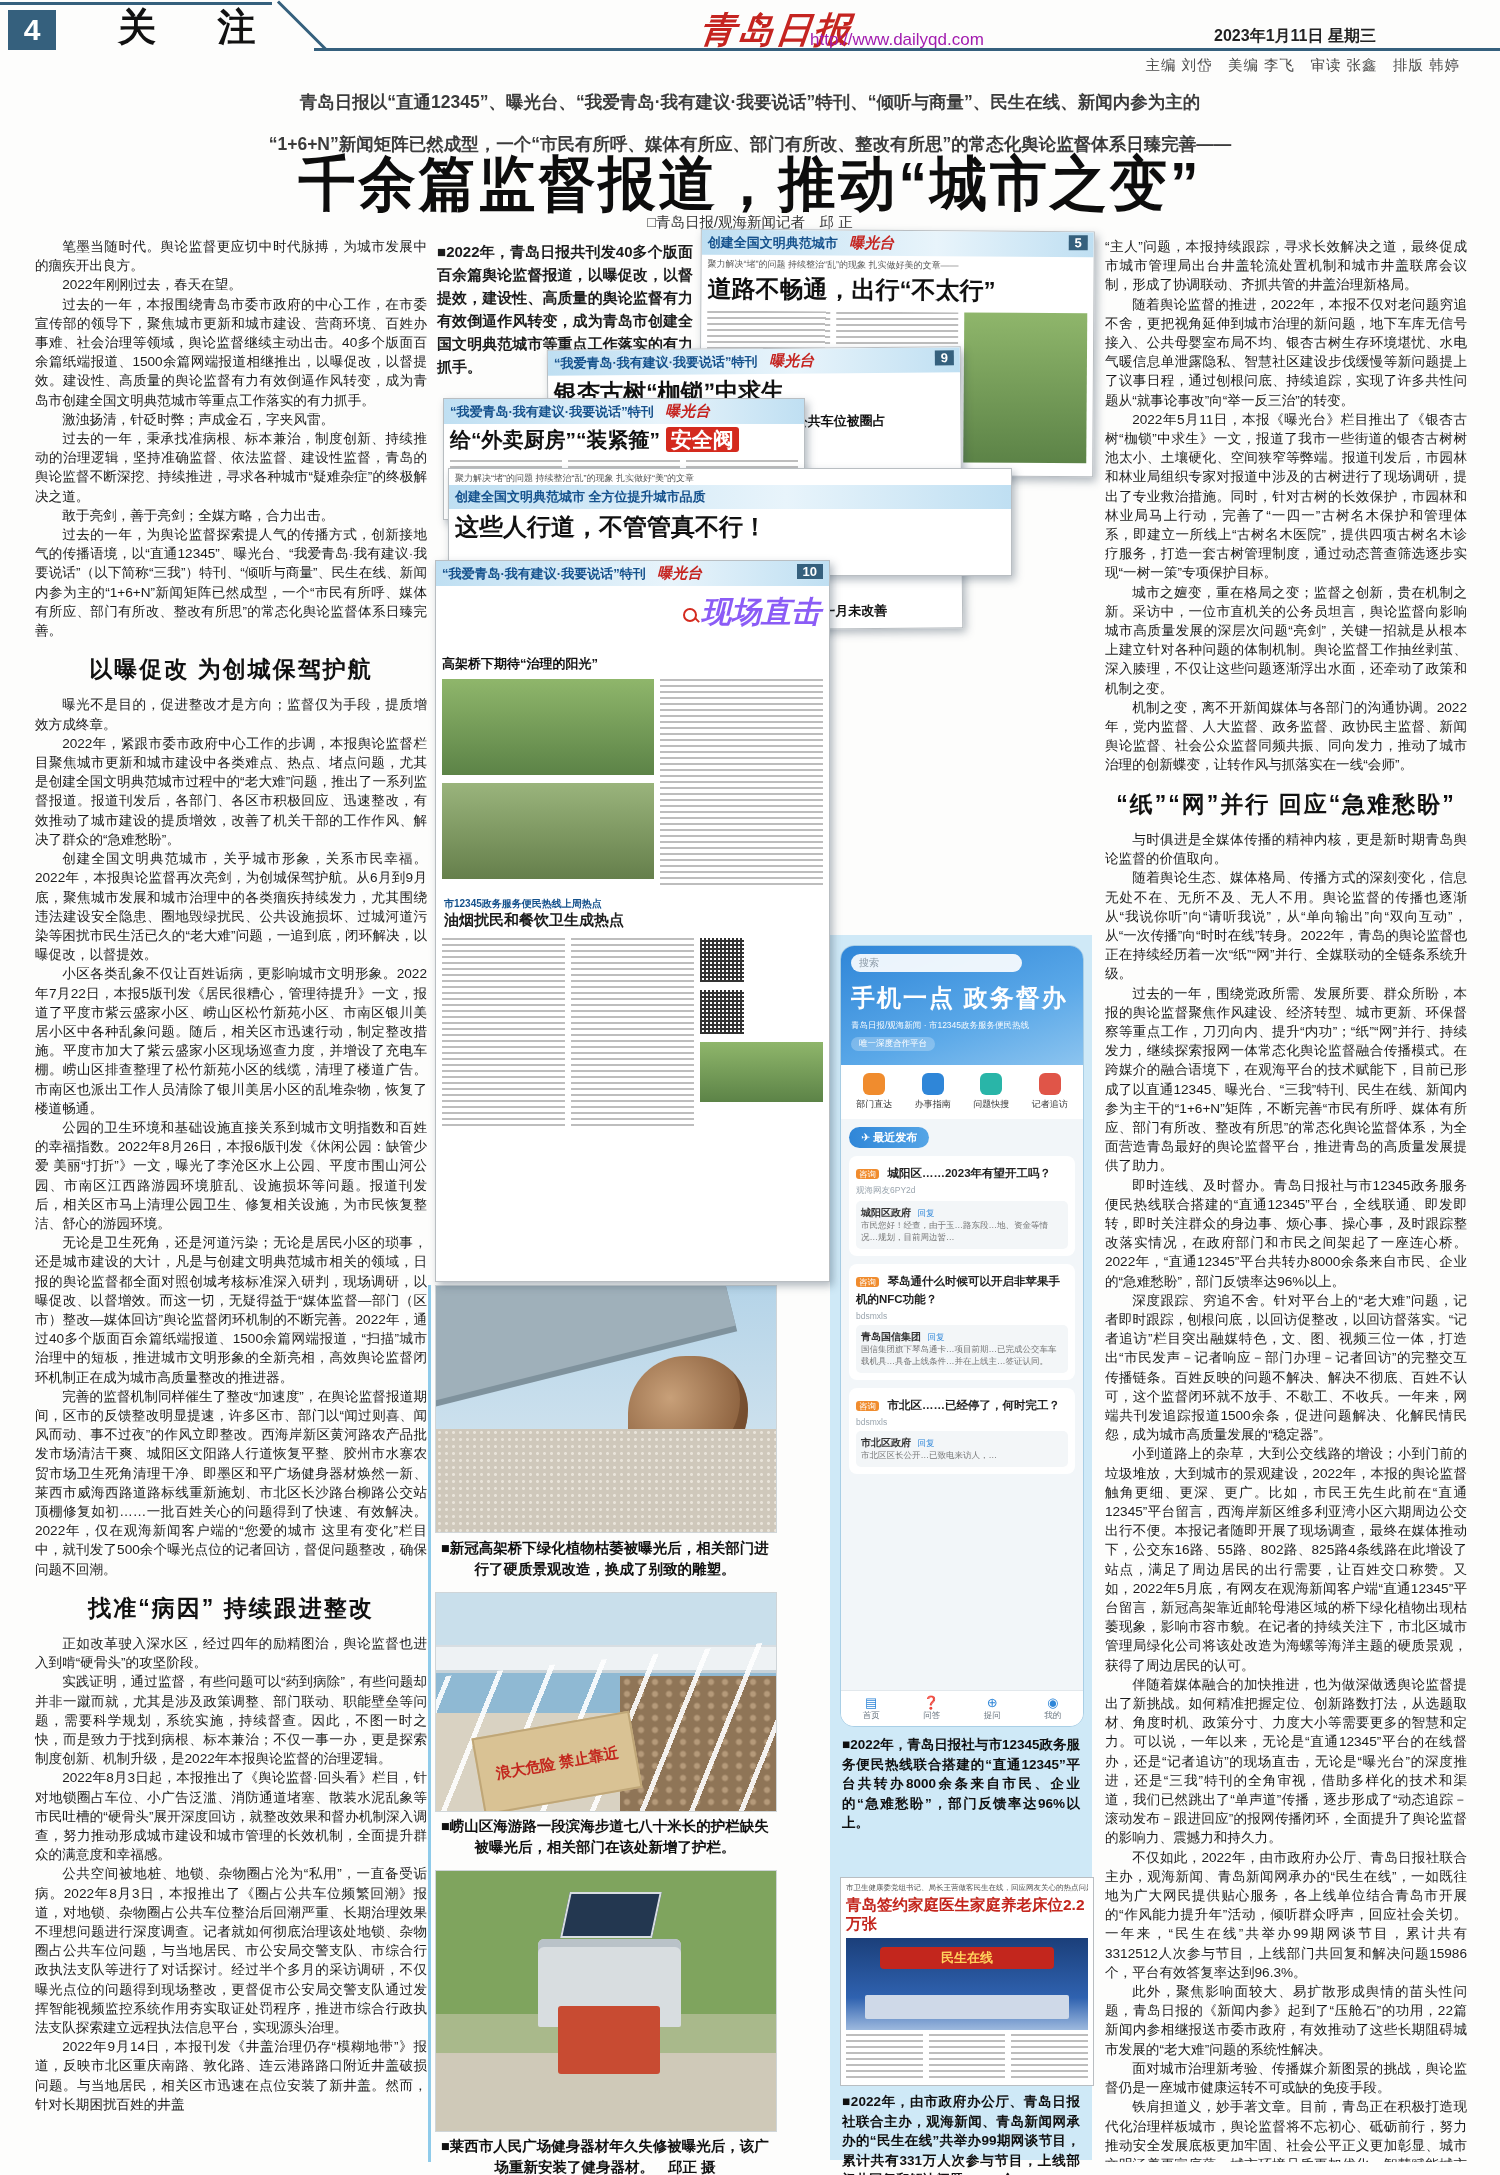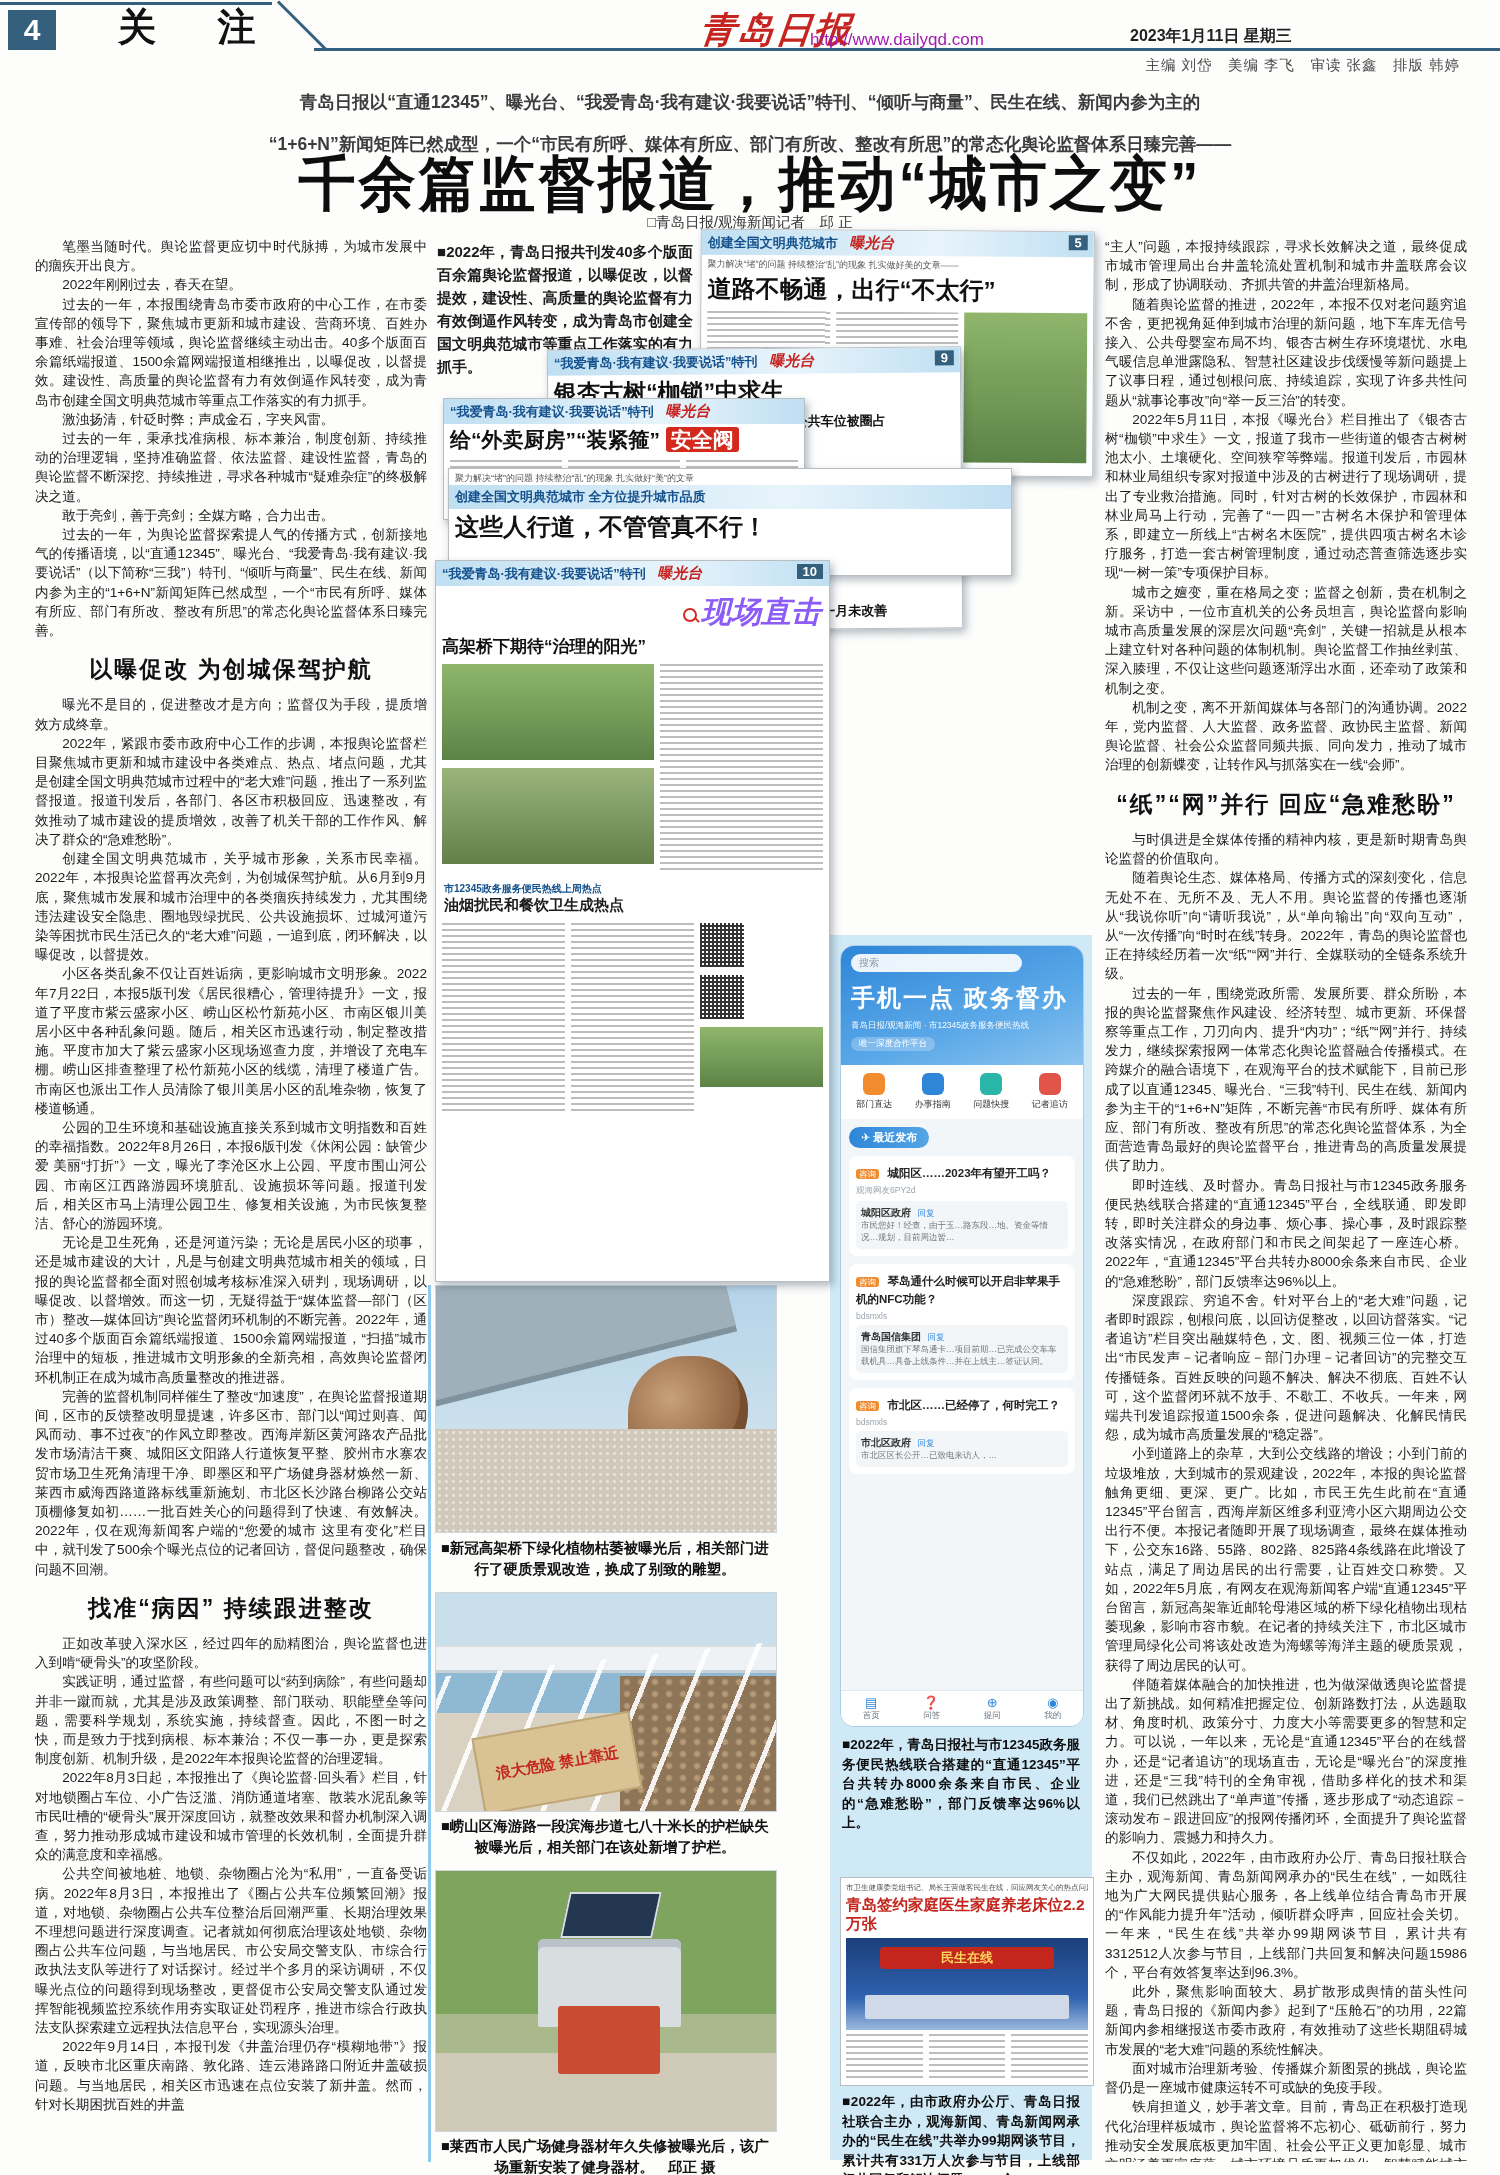--- a/index.html
+++ b/index.html
@@ -7,21 +7,21 @@
          font-family:"Liberation Sans","DejaVu Sans",sans-serif;color:#1c1c1c;}
   .abs{position:absolute;}
   
   .hd-line{background:#35607d;}
   #pagenum{left:8px;top:10px;width:48px;height:40px;background:#35607d;color:#fff;
            font-size:30px;font-weight:bold;text-align:center;line-height:40px;}
   #section{left:118px;top:2px;font-size:38px;font-weight:900;letter-spacing:26px;color:#111;font-family:Liberation Serif, serif;}
   #masthead{left:700px;top:6px;font-size:36px;font-weight:900;color:#c52420;
             font-style:italic;transform:skewX(-6deg);letter-spacing:2px;}
   #url{left:810px;top:30px;font-size:17px;color:#a21caf;}
-  #date{left:1130px;top:26px;width:330px;text-align:left;font-size:16px;font-weight:bold;color:#222;}
+  #date{left:1130px;top:26px;width:330px;text-align:center;font-size:16px;font-weight:bold;color:#222;}
   #editors{left:900px;top:56px;width:560px;text-align:right;font-size:14.5px;color:#4a4a4a;letter-spacing:1px;}
   
   .kick{left:50px;width:1400px;text-align:center;font-size:17.5px;font-weight:600;color:#3c3c3c;}
   #headline{left:0;top:146px;width:1500px;text-align:center;font-size:57px;font-weight:900;
             color:#0d0d0d;letter-spacing:3px;transform:scaleY(1.04);}
   #byline{left:0;top:213px;width:1500px;text-align:center;font-size:14.5px;color:#333;}
   
   .tcol{font-size:13.6px;line-height:19.2px;text-align:justify;overflow:hidden;}
   .col-p{text-indent:2em;}
   .col-p.nofirst{text-indent:0;}
@@ -246,21 +246,21 @@
     <div class="head" style="font-size:24px">这些人行道，不管管真不行！</div>
   </div>
 
   <div class="clip" style="left:435px;top:560px;width:393px;height:720px;z-index:5">
     <div class="banner">
       <span class="pgno">10</span>
       <span>“我爱青岛·我有建议·我要说话”特刊</span>
       <span class="bscript">曝光台</span>
     </div>
     <div style="padding:6px 8px 0;font-size:30px" class="stamp"><span class="mag"></span><span>现场直击</span></div>
-    <div class="head" style="font-size:17px;margin-top:0">高架桥下期待“治理的阳光”</div>
+    <div class="head" style="font-size:13px;margin-top:20px">高架桥下期待“治理的阳光”</div>
     <div class="gcols" style="height:210px">
       <div style="flex:1.3">
         <div class="photo-band" style="height:96px"></div>
         <div class="photo-band" style="height:96px;margin-top:8px;background:linear-gradient(180deg,#9ab47c,#657f4b)"></div>
       </div>
       <div class="greek"></div>
     </div>
     <div style="padding:4px 8px">
       <div style="font-size:10px;color:#15518c;font-weight:bold">市12345政务服务便民热线上周热点</div>
       <div style="font-size:15px;font-weight:900">油烟扰民和餐饮卫生成热点</div>

